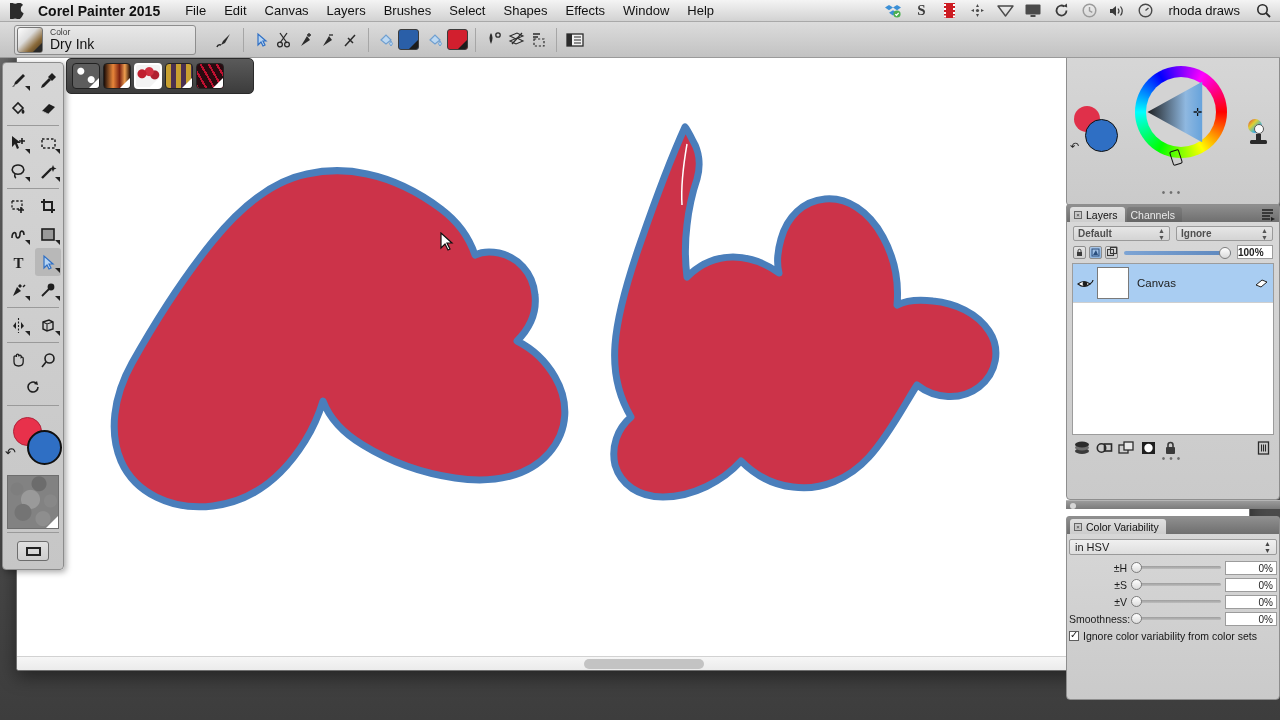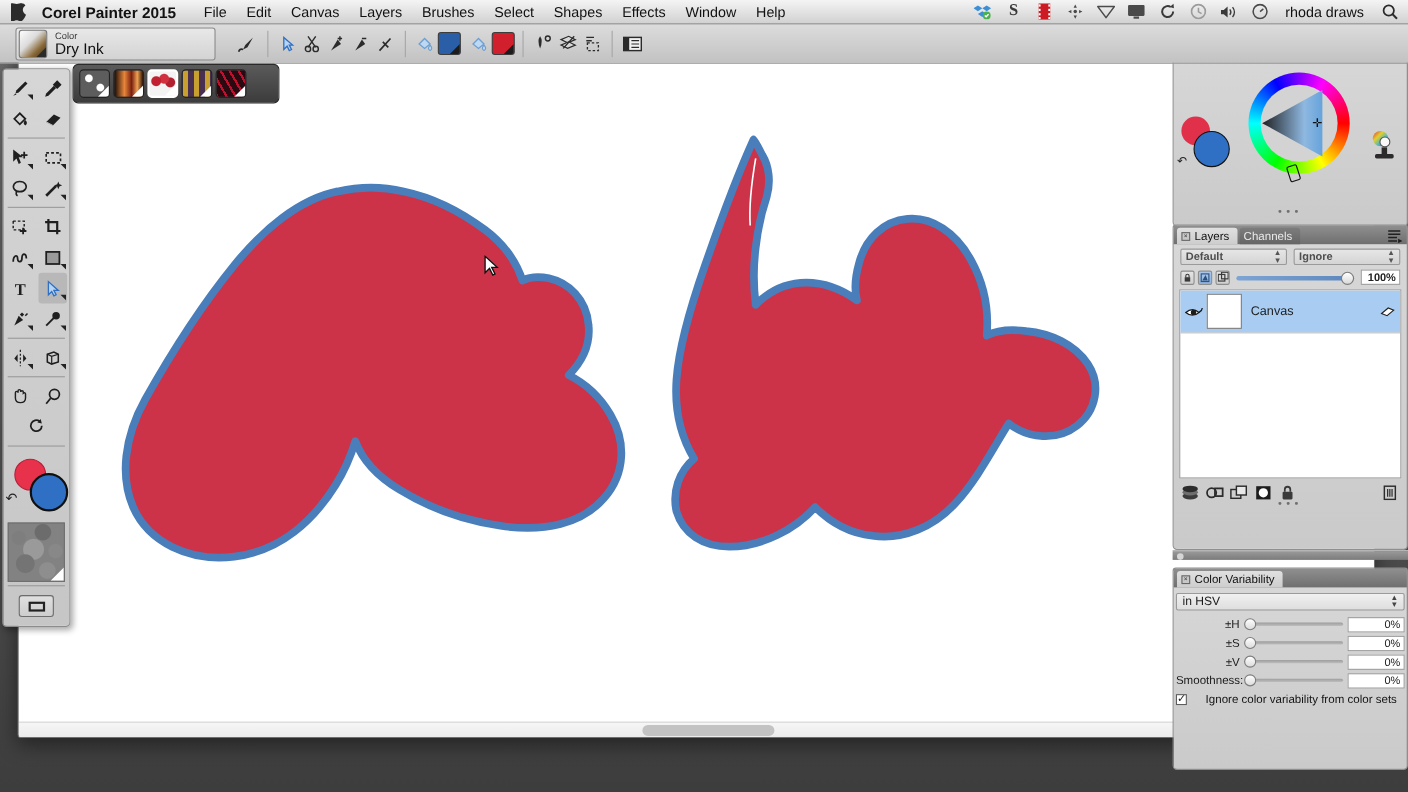--- a/index.html
+++ b/index.html
@@ -169,21 +169,21 @@
   .opacity-row { display:flex; align-items:center; gap:3px; }
   .lk-ic { width:13px; height:13px; border:1px solid #8d8d8d; border-radius:2px;
      background:linear-gradient(180deg,#e4e4e4,#cfcfcf); display:flex; align-items:center; justify-content:center; }
   .lk-ic.on { background:linear-gradient(180deg,#aac7e8,#8fb4de); }
   #op-slider { flex:1; height:9px; position:relative; margin:0 3px; }
   #op-track { position:absolute; left:0; top:3px; width:100%; height:4px; border-radius:2px;
      background:linear-gradient(90deg,#7da4d4,#5d87bd); }
   #op-knob { position:absolute; right:0; top:-1px; width:12px; height:12px; border-radius:50%;
      background:linear-gradient(180deg,#fff,#d9d9d9); border:1px solid #7d7d7d; }
   #op-val { width:36px; height:14px; background:#fff; border:1px solid #9c9c9c;
-     font-size:10px; text-align:right; padding-right:3px; line-height:13px; color:#222; }
+     font-size:10px; padding-right:3px; line-height:13px; color:#222; }
 
   #layer-list { margin:4px 5px 0 5px; height:172px; background:#fff;
      border:1px solid #9c9c9c; overflow:hidden; }
   .layer-row { height:39px; display:flex; align-items:center; border-bottom:1px solid #cfcfcf;
      position:relative; }
   .layer-row.sel { background:#a9cdf2; }
   .eye { width:24px; display:flex; align-items:center; justify-content:center; }
   .lyr-thumb { width:32px; height:32px; border:1px solid #7a7a7a; background:
      repeating-conic-gradient(#ffffff 0% 25%, #dedede 0% 50%) 0 0/8px 8px;
      position:relative; overflow:hidden; flex:none; }
@@ -205,21 +205,21 @@
      display:flex; align-items:center; padding:0 5px; position:relative; }
   .cv-row { display:flex; align-items:center; height:15px; margin-bottom:2px; }
   .cv-lab { width:62px; text-align:right; font-size:10.5px; color:#1b1b1b; padding-right:4px; }
   .cv-slider { flex:1; position:relative; height:11px; }
   .cv-track { position:absolute; left:5px; right:0; top:4px; height:3px; border-radius:2px;
      background:linear-gradient(180deg,#9d9d9d,#bdbdbd); }
   .cv-knob { position:absolute; left:0; top:0; width:11px; height:11px; border-radius:50%;
      background:linear-gradient(180deg,#fff,#dcdcdc); border:1px solid #7d7d7d; }
   .cv-val { width:52px; height:14px; background:#fff; border:1px solid #9c9c9c;
      font-size:10px; text-align:right; padding-right:3px; line-height:13px; color:#222; margin-left:4px; }
-  #cv-check { display:flex; align-items:center; margin-top:4px; font-size:10.5px; color:#151515;gap:13px; }
+  #cv-check { display:flex; align-items:center; margin-top:4px; font-size:10.5px; color:#151515; }
   .chk { width:10px; height:10px; border:1px solid #5d5d5d; background:#fff; margin-right:4px;
      position:relative; }
   .chk.on:after { content:'✓'; position:absolute; left:0px; top:-3px; font-size:10px; color:#1b1b1b; }
 
   .dock-grip { height:9px; background:linear-gradient(180deg,#9a9a9a,#7b7b7b);
      border-top:1px solid #b5b5b5; position:relative; }
   .dock-grip:before { content:''; position:absolute; left:4px; top:2px; width:6px; height:6px;
      border-radius:50%; background:#d6d6d6; }
 
   

